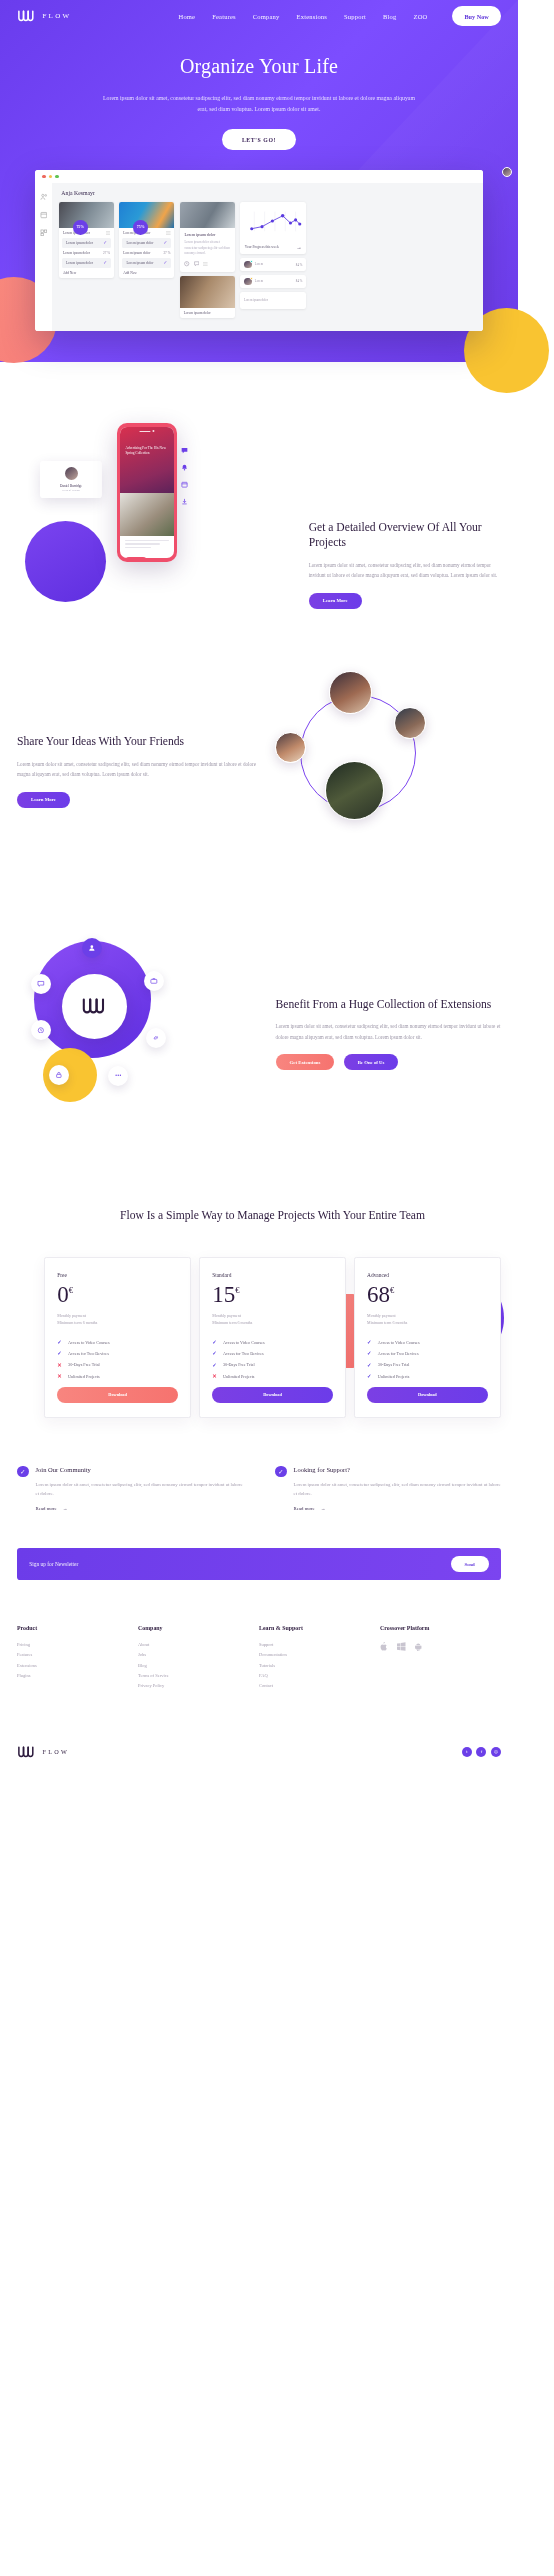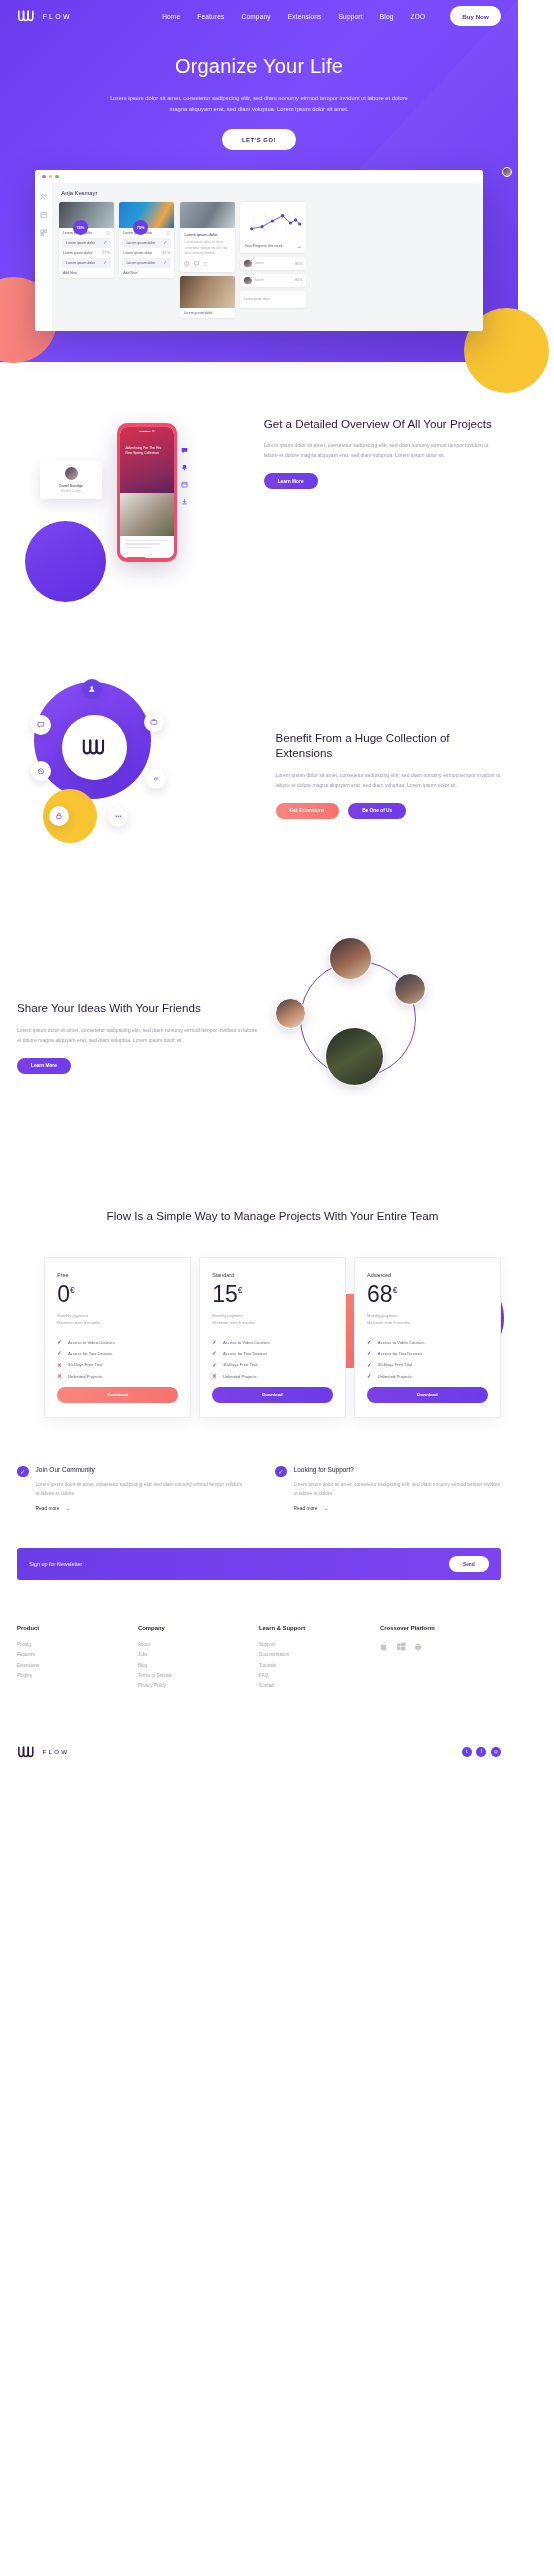--- a/index.html
+++ b/index.html
@@ -3,21 +3,21 @@
 <meta charset="utf-8">
 <style>
   * { box-sizing: border-box; margin: 0; padding: 0; }
   body {
     width: 554px;
     font-family: "Liberation Sans", sans-serif;
     background: #ffffff;
     color: #2c1a3d;
     overflow-x: hidden;
   }
-  .page { width: 518px; position: relative; }
+  .page { width: 518px; position: relative; font-family: Liberation Serif, serif; }
 
   
   .hero {
     position: relative;
     background: linear-gradient(135deg, #6a3ced 0%, #7c4dff 45%, #6c3ce9 100%);
     padding-bottom: 31px;
     overflow: visible;
   }
   .hero:after {
     content: "";
@@ -140,21 +140,21 @@
     color: #fff; border: none; border-radius: 10.8px; font-size: 4.8px; font-weight: 600;
     padding: 5.4px 14px; cursor: pointer; font-family: inherit;
   }
   .btn-coral {
     margin-top: 12.3px; display: inline-block; background: linear-gradient(90deg,#f8857f,#f6736f);
     color: #fff; border: none; border-radius: 10.8px; font-size: 4.8px; font-weight: 600;
     padding: 5.4px 14px; cursor: pointer; font-family: inherit; margin-right: 6.2px;
   }
 
   
-  .s2 { margin-top: 54px; display: flex; align-items: flex-start; min-height: 193px; position: relative; }
+  .s2 { margin-top: 54px; display: flex; align-items: flex-end; min-height: 193px; position: relative; gap: 45px; }
   .s2-visual { width: 239px; position: relative; height: 193px; }
   .blob-violet {
     position: absolute; left: 7.7px; bottom: 6.2px; width: 81px; height: 81px;
     border-radius: 50%; background: linear-gradient(150deg,#7b44f0,#5f2fe0);
   }
   .phone {
     position: absolute; left: 100px; top: 7.7px; width: 60px; height: 139px;
     border-radius: 10px; background: #ef4e6b; padding: 3.9px 3.1px; box-shadow: 0 7.7px 23px rgba(60,30,90,.22);
   }
   .phone-screen { width: 100%; height: 100%; border-radius: 7px; overflow: hidden; background: #fff; position: relative; }
@@ -533,20 +533,35 @@
         </svg>
       </div>
     </div>
     <div class="s2-text">
       <h2 class="sec-title">Get a Detailed Overview Of All Your Projects</h2>
       <p class="sec-body">Lorem ipsum dolor sit amet, consetetur sadipscing elitr, sed diam nonumy eirmod tempor invidunt ut labore et dolore magna aliquyam erat, sed diam voluptua. Lorem ipsum dolor sit.</p>
       <button class="btn-purple">Learn More</button>
     </div>
   </section>
 
+  <section class="section s3">
+    <div class="s3-text">
+      <h2 class="sec-title">Share Your Ideas With Your Friends</h2>
+      <p class="sec-body">Lorem ipsum dolor sit amet, consetetur sadipscing elitr, sed diam nonumy eirmod tempor invidunt ut labore et dolore magna aliquyam erat, sed diam voluptua. Lorem ipsum dolor sit.</p>
+      <button class="btn-purple">Learn More</button>
+    </div>
+    <div class="s3-visual">
+      <div class="ring"></div>
+      <div class="fr fr1"></div>
+      <div class="fr fr2"></div>
+      <div class="fr fr3"></div>
+      <div class="fr fr4"></div>
+    </div>
+  </section>
+
   <section class="section s4">
     <div class="s4-visual">
       <div class="big-violet"></div>
       <div class="big-yellow"></div>
       <div class="hub">
         <svg class="hub-logo" viewBox="0 0 34 20">
           <path d="M3 2 v12 a4 4 0 0 0 8 0 V2" fill="none" stroke="#2c1a3d" stroke-width="2.6" stroke-linecap="round"></path>
           <path d="M11 2 v12 a4 4 0 0 0 8 0 V2" fill="none" stroke="#2c1a3d" stroke-width="2.6" stroke-linecap="round"></path>
           <path d="M19 2 v12 a4 4 0 0 0 8 0 V2" fill="none" stroke="#2c1a3d" stroke-width="2.6" stroke-linecap="round"></path>
         </svg>
@@ -596,35 +611,20 @@
     <div class="s4-text">
       <h2 class="sec-title">Benefit From a Huge Collection of Extensions</h2>
       <p class="sec-body">Lorem ipsum dolor sit amet, consetetur sadipscing elitr, sed diam nonumy eirmod tempor invidunt ut labore et dolore magna aliquyam erat, sed diam voluptua. Lorem ipsum dolor sit.</p>
       <div>
         <button class="btn-coral">Get Extensions</button>
         <button class="btn-purple">Be One of Us</button>
       </div>
     </div>
   </section>
 
-  <section class="section s3">
-    <div class="s3-text">
-      <h2 class="sec-title">Share Your Ideas With Your Friends</h2>
-      <p class="sec-body">Lorem ipsum dolor sit amet, consetetur sadipscing elitr, sed diam nonumy eirmod tempor invidunt ut labore et dolore magna aliquyam erat, sed diam voluptua. Lorem ipsum dolor sit.</p>
-      <button class="btn-purple">Learn More</button>
-    </div>
-    <div class="s3-visual">
-      <div class="ring"></div>
-      <div class="fr fr1"></div>
-      <div class="fr fr2"></div>
-      <div class="fr fr3"></div>
-      <div class="fr fr4"></div>
-    </div>
-  </section>
-
   <section class="section pricing-wrap">
     <div class="price-blob"></div>
     <div class="price-blob2"></div>
     <h2 class="pricing-title">Flow Is a Simple Way to Manage Projects With Your Entire Team</h2>
     <div class="price-row">
 
       <div class="plan">
         <div class="plan-name">Free</div>
         <div class="plan-price">
           <span>0</span><sup>€</sup>

